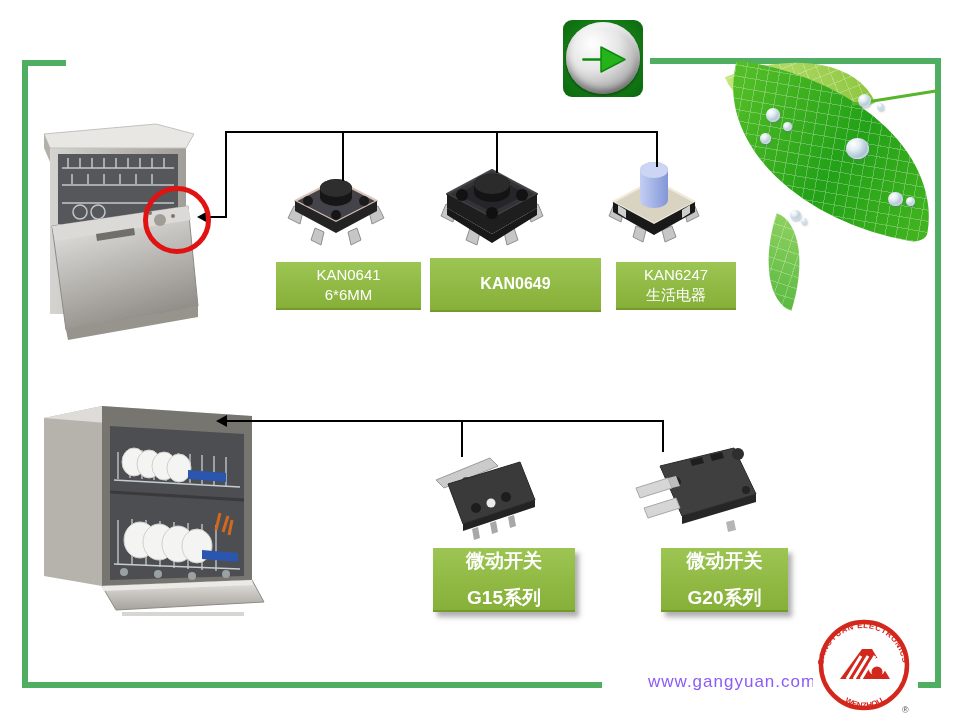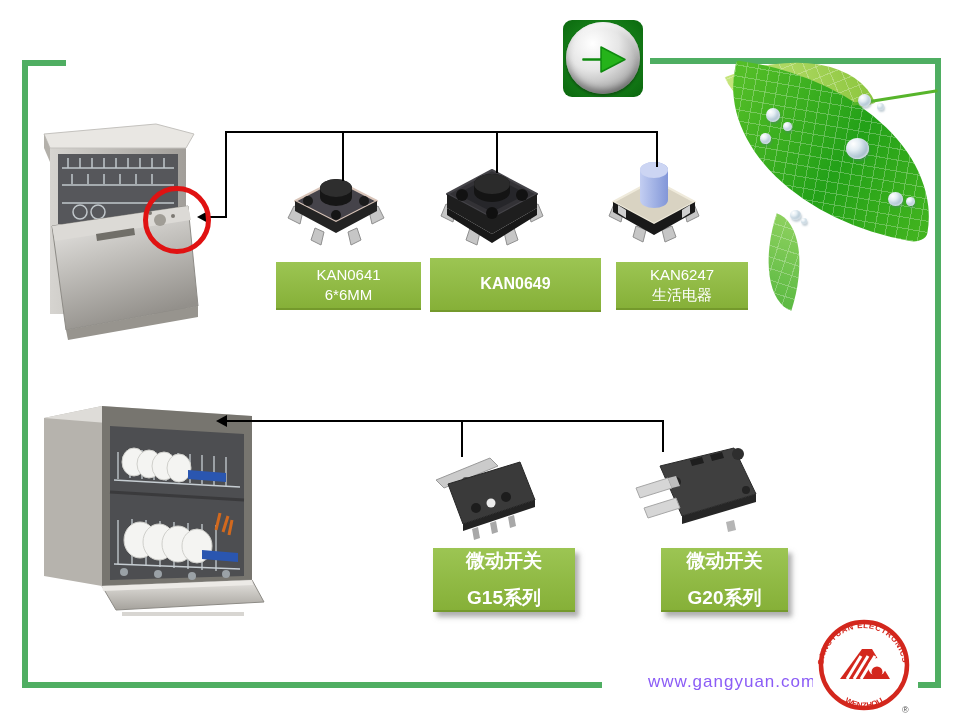--- a/index.html
+++ b/index.html
@@ -190,21 +190,21 @@
   </g>
 </svg>
 
 <div class="lbl" style="left:268px;top:262px;width:145px;height:46px;">
   <div class="l1">KAN0641</div>
   <div class="l2">6*6MM</div>
 </div>
 <div class="lbl bold" style="left:422px;top:258px;width:171px;height:52px;">
   <div class="l1">KAN0649</div>
 </div>
-<div class="lbl" style="left:608px;top:262px;width:132px;height:46px;">
+<div class="lbl" style="left:608px;top:262px;width:120px;height:46px;">
   <div class="l1">KAN6247</div>
   <div class="l2">生活电器</div>
 </div>
 
 <svg class="art" style="left:38px;top:388px;" width="230" height="240" viewBox="0 0 230 240">
   <defs>
     <linearGradient id="gDoor2" x1="0" y1="0" x2="0" y2="1">
       <stop offset="0" stop-color="#e6e4e0"></stop>
         <stop offset="1" stop-color="#a5a29c"></stop>
     </linearGradient>

